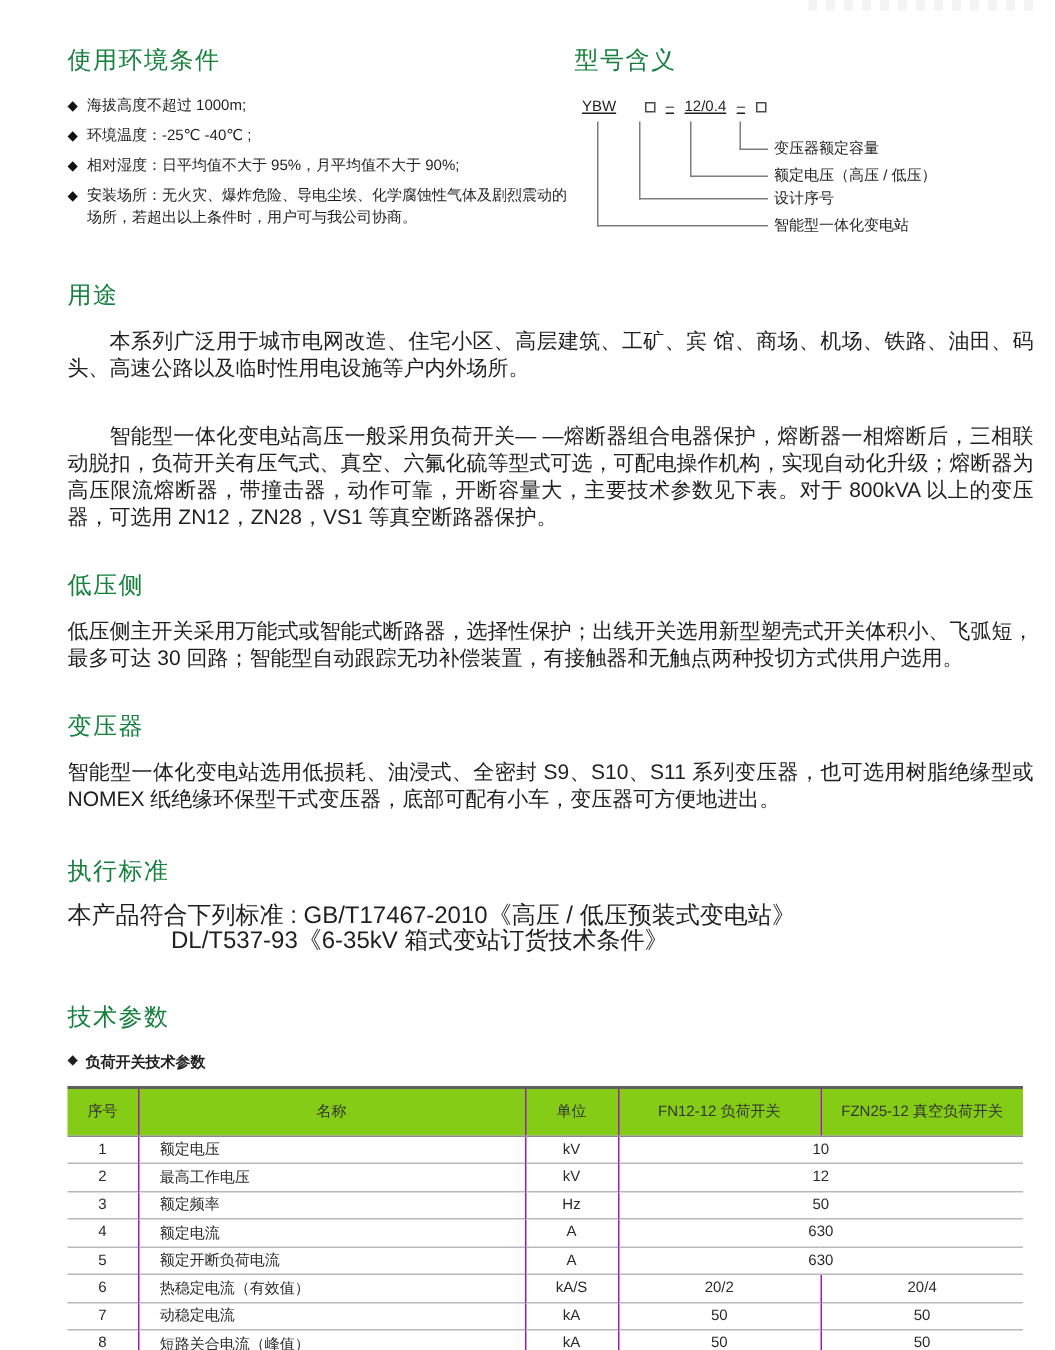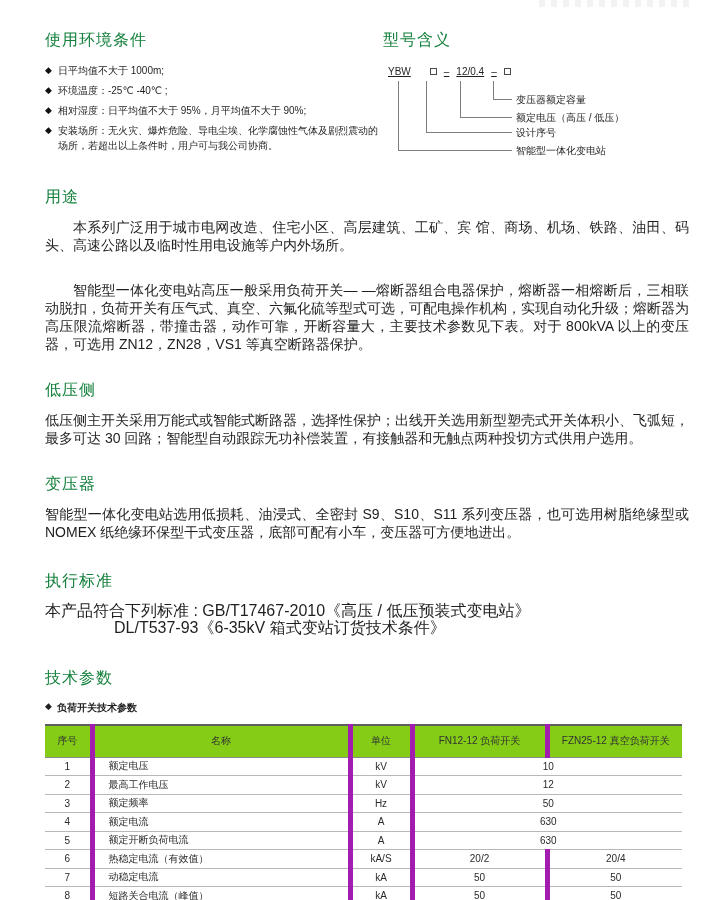--- a/index.html
+++ b/index.html
@@ -64,36 +64,36 @@
     margin-top: 9px; width: 637px; border-collapse: collapse; table-layout: fixed;
     font-size: 10px; color: #2a2a2a;
     border-top: 2px solid #5f5f5f; border-bottom: 2px solid #5f5f5f;
   }
   table.params th {
     background: #84cc16; font-weight: 400; color: #333;
     height: 32px; border-bottom: 1px solid #8a8a8a; text-align: center;
   }
   table.params td { height: 18.5px; text-align: center; border-top: 1px solid #b8b8b8; }
   table.params td.name { text-align: left; padding-left: 14px; }
-  table.params th + th, table.params td + td { border-left: 5px solid #a21caf; margin-left: 32px; }
+  table.params th + th, table.params td + td { border-left: 1px solid #a21caf; margin-left: 32px; }
 </style>
 </head>
 <body>
 
 <div class="page">
   <div class="artifact"></div>
   <div class="content">
 
     <div class="top-row">
       <div class="env-col">
         <h2 class="sec">使用环境条件</h2>
         <ul class="env-list">
           <li>
             <span class="bullet">◆</span>
-            <span>日平均值不大于 1000m;</span>
+            <span>海拔高度不超过 1000m;</span>
           </li>
           <li>
             <span class="bullet">◆</span>
             <span>环境温度：-25℃ -40℃ ;</span>
           </li>
           <li>
             <span class="bullet">◆</span>
             <span>相对湿度：日平均值不大于 95%，月平均值不大于 90%;</span>
           </li>
           <li>

